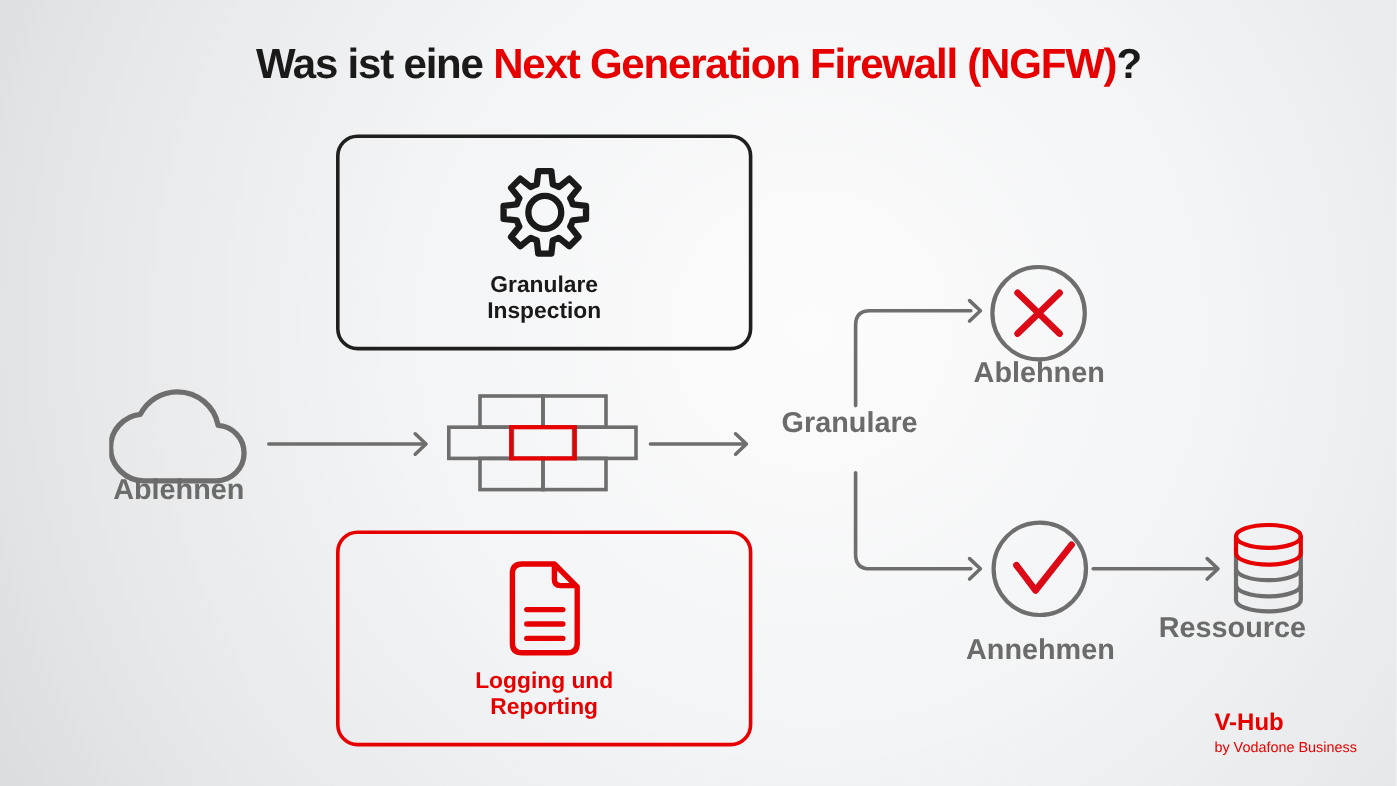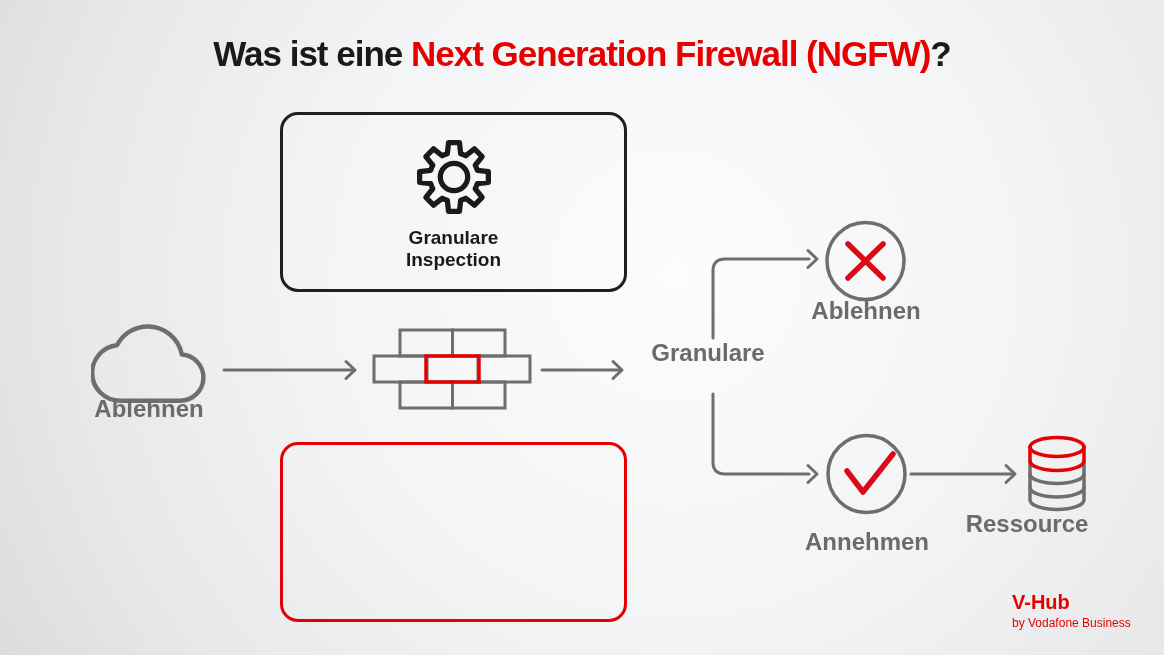--- a/index.html
+++ b/index.html
@@ -151,20 +151,35 @@
     <div>Ablehnen</div>
   </div>
   <div class="flow-label lbl-accept">
     <div>Annehmen</div>
   </div>
   <div class="flow-label lbl-resource">
     <div>Ressource</div>
   </div>
 
   <div class="feature-box box-bottom">
+    <div class="feature">
+      <div class="icon-wrap">
+        <svg width="60" height="80" viewBox="0 0 60 80" fill="none" stroke="#e60000" stroke-width="4.5" stroke-linecap="round" stroke-linejoin="round">
+          <path d="M38,3 H11 Q3,3 3,11 V69 Q3,77 11,77 H49 Q57,77 57,69 V22 L38,3 Z"></path>
+          <path d="M38,5 V16 Q38,21 43,21 H55"></path>
+          <path d="M15,41 H45"></path>
+          <path d="M15,53 H45"></path>
+          <path d="M15,65 H45"></path>
+        </svg>
+      </div>
+      <div class="feature-label">
+        <div>Logging und</div>
+        <div>Reporting</div>
+      </div>
+    </div>
   </div>
 
   <div class="footer">
     <div class="brand">V-Hub</div>
     <div class="tagline">by Vodafone Business</div>
   </div>
 
 </div>
 
 </body></html>

